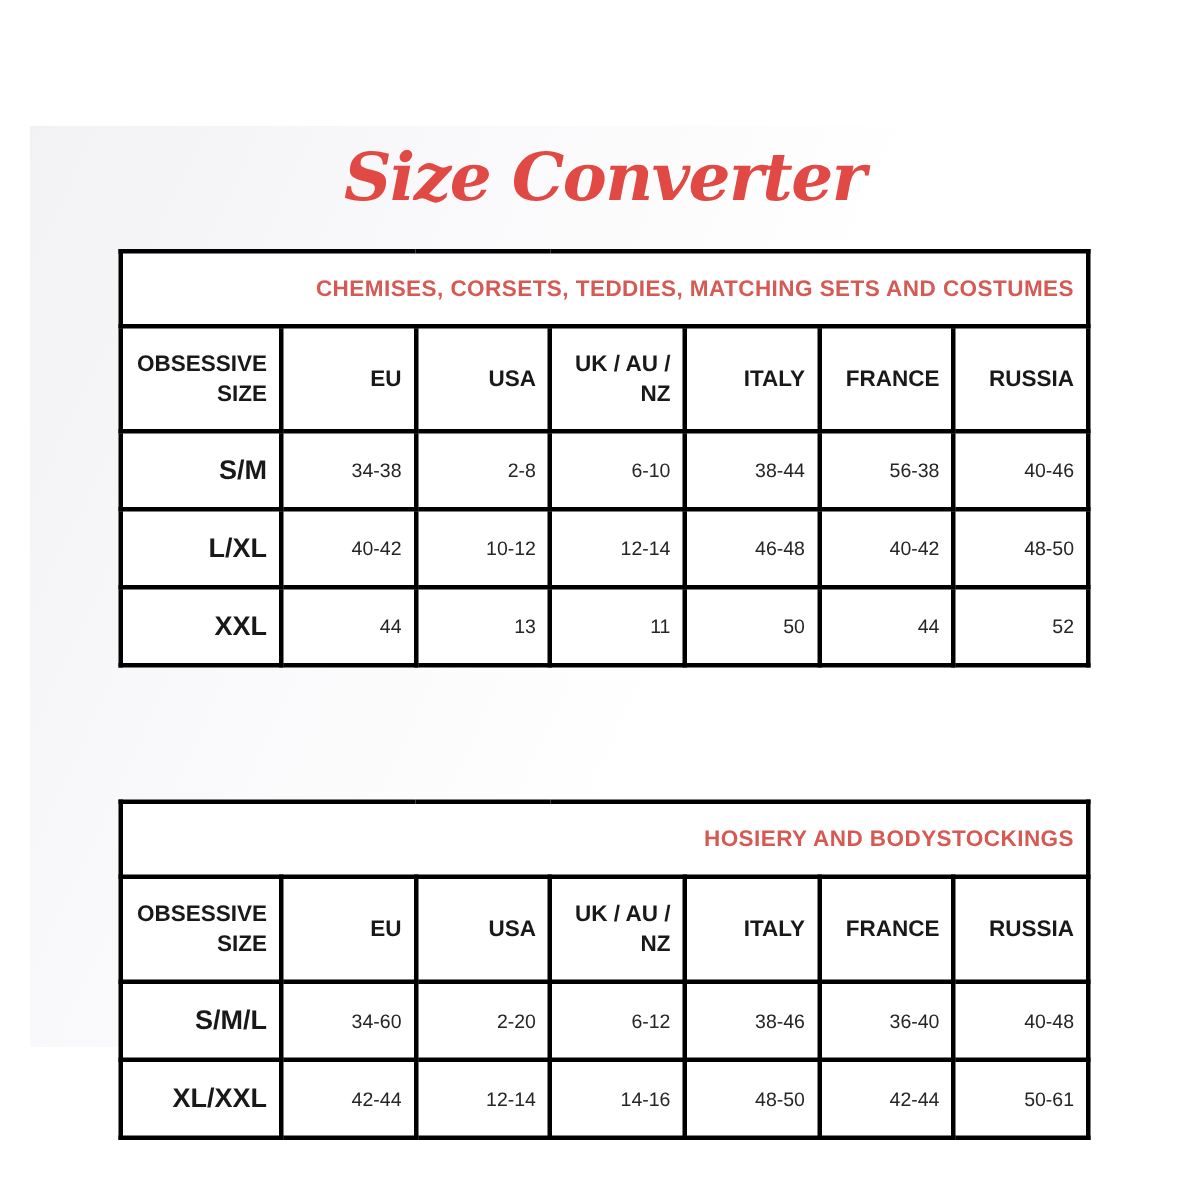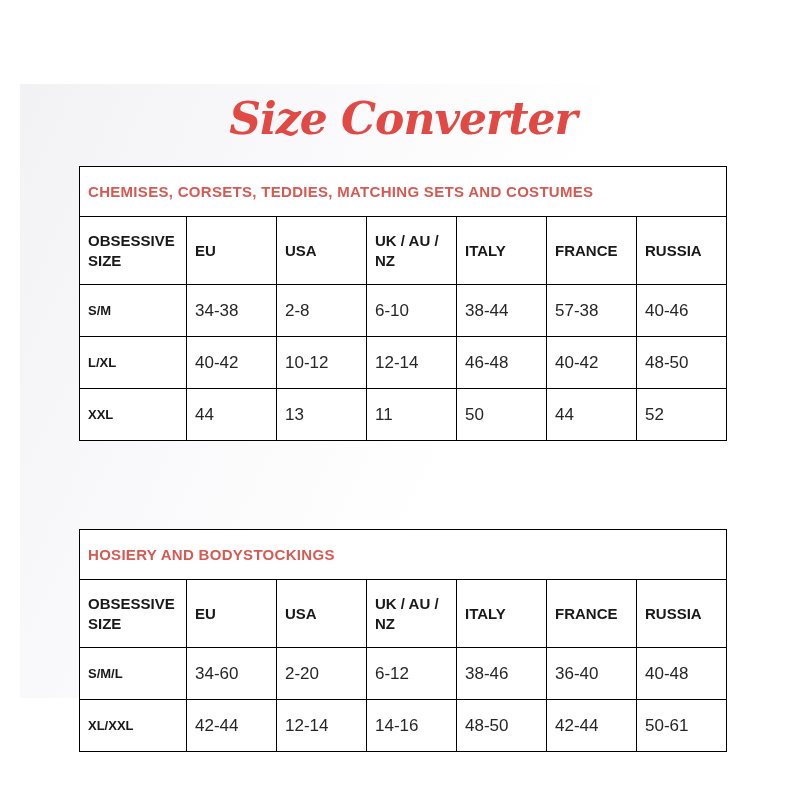--- a/index.html
+++ b/index.html
@@ -44,49 +44,49 @@
   .table-block + .table-block { margin-top: 88px; }
 
   table.size-table {
     width: 648px;
     table-layout: fixed;
     border-collapse: collapse;
     background: #ffffff;
   }
   table.size-table th,
   table.size-table td {
-    border: 1px solid #000000;
+    border: 3px solid #000000;
     background: #ffffff;
-    text-align: left;
+    text-align: right;
     vertical-align: middle;
     padding: 14px 8px;
     box-sizing: border-box;
   }
   th.caption-cell {
     height: 50px;
     font-size: 15px;
     font-weight: 700;
     letter-spacing: 0.3px;
     color: #d65a54;
   }
   th.col-hdr {
     height: 52px;
     font-size: 15px;
     font-weight: 700;
     line-height: 1.3;
     color: #191919;
   }
   td.size-cell {
     height: 52px;
-    font-size: 17px;
+    font-size: 13px;
     font-weight: 400;
     color: #262626;
   }
   td.size-cell.first {
-    font-size: 13px;
+    font-size: 18px;
     font-weight: 700;
     color: #191919;
   }
 </style>
 </head>
 <body>
 
 <div class="bg-wash"></div>
 
 <div class="content">
@@ -117,21 +117,21 @@
             <th class="col-hdr">RUSSIA</th>
           </tr>
         </thead>
         <tbody>
           <tr>
             <td class="size-cell first">S/M</td>
             <td class="size-cell">34-38</td>
             <td class="size-cell">2-8</td>
             <td class="size-cell">6-10</td>
             <td class="size-cell">38-44</td>
-            <td class="size-cell">57-38</td>
+            <td class="size-cell">56-38</td>
             <td class="size-cell">40-46</td>
           </tr>
           <tr>
             <td class="size-cell first">L/XL</td>
             <td class="size-cell">40-42</td>
             <td class="size-cell">10-12</td>
             <td class="size-cell">12-14</td>
             <td class="size-cell">46-48</td>
             <td class="size-cell">40-42</td>
             <td class="size-cell">48-50</td>

